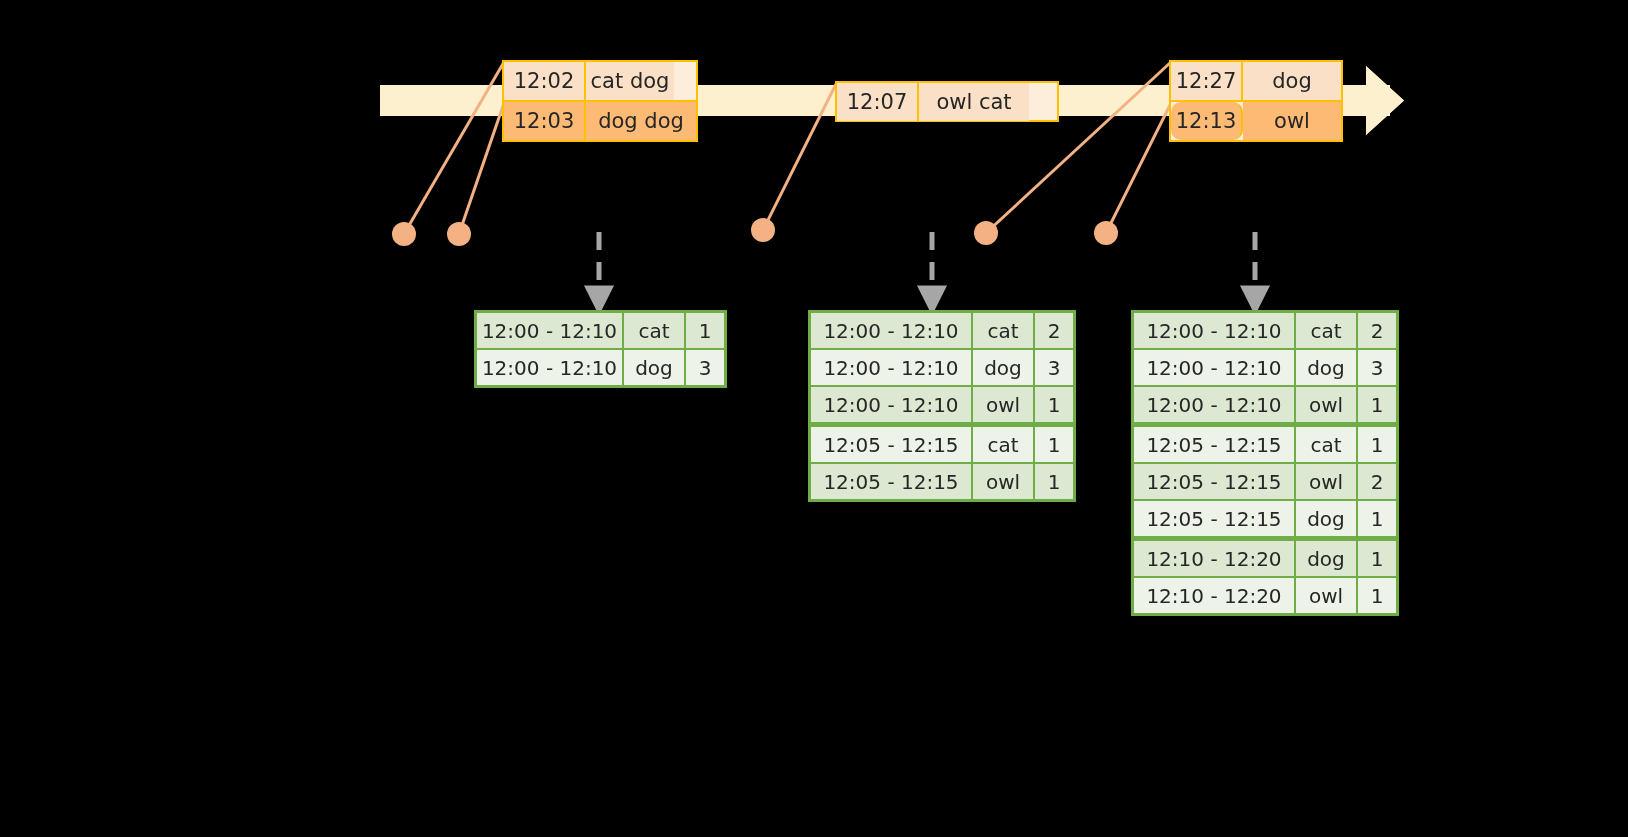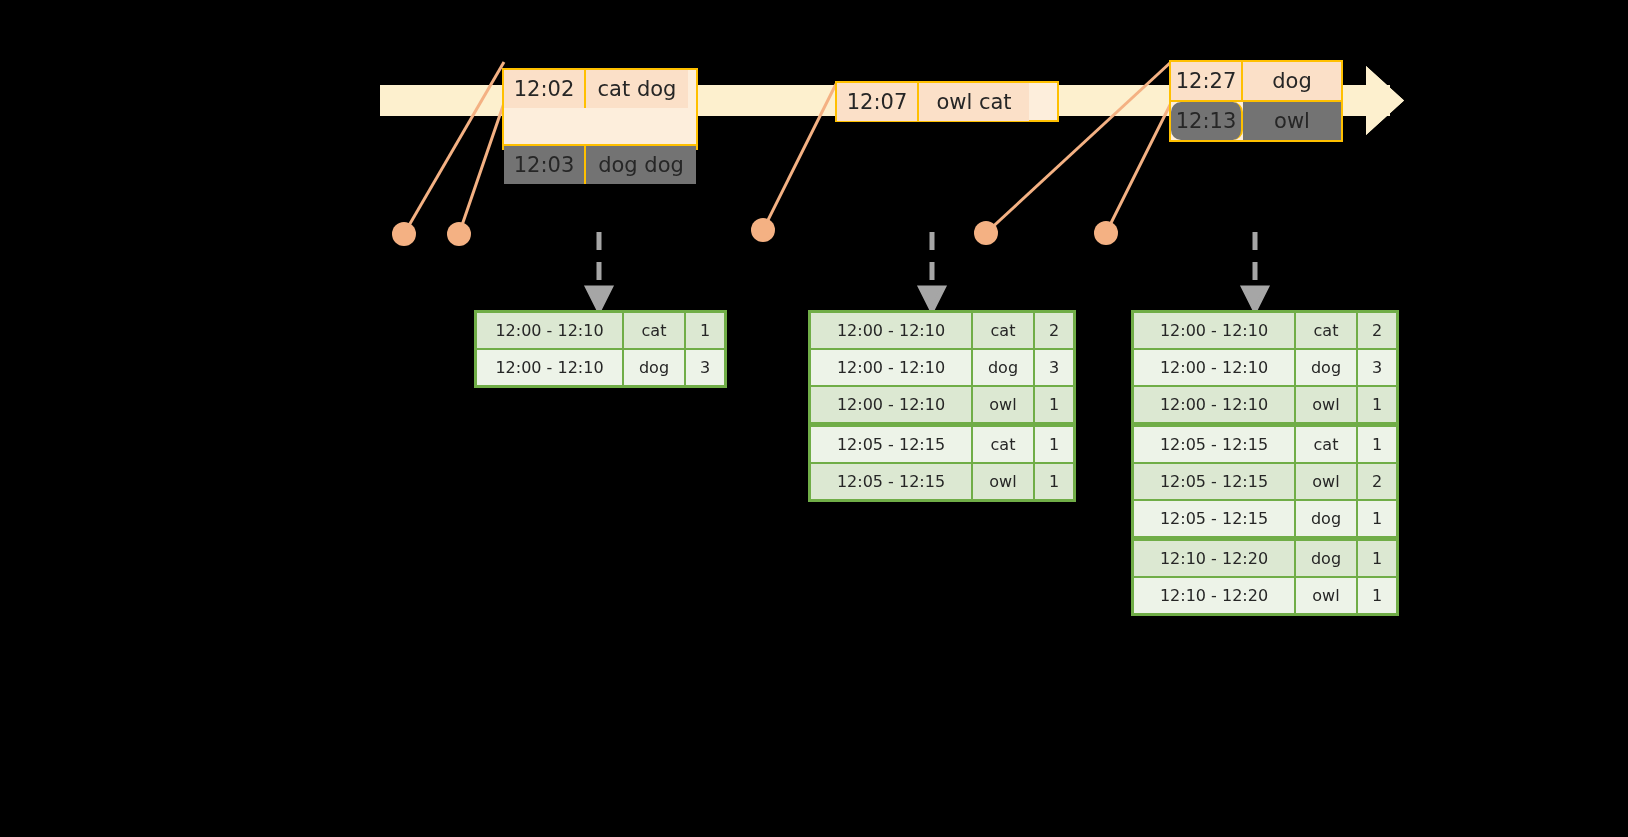--- a/index.html
+++ b/index.html
@@ -59,21 +59,21 @@
     color: #262626;
     box-sizing: border-box;
     height: 38px;
     line-height: 1;
   }
   .msg-time {
     border-right: 2px solid #FFC000;
     background: inherit;
   }
   .msg-row.shade-a .msg-cell { background: #FBE0C8; }
-  .msg-row.shade-b .msg-cell { background: #737373; text-align: center; }
+  .msg-row.shade-b .msg-cell { background: #fdba74; text-align: center; }
 
   
   .result-table {
     position: absolute;
     border: 3px solid #70AD47;
     box-sizing: border-box;
     background: #70AD47;
     display: flex;
     flex-direction: column;
     gap: 2px;
@@ -82,21 +82,21 @@
     display: flex;
     flex-direction: row;
     gap: 2px;
     height: 35px;
   }
   .rt-row.group-sep { margin-top: 3px; }
   .rt-cell {
     display: flex;
     align-items: center;
     justify-content: center;
-    font-size: 16px;
+    font-size: 20px;
     color: #262626;
     box-sizing: border-box;
     line-height: 1;
   }
   .rt-row.shade-a .rt-cell { background: #DCE8D2; }
   .rt-row.shade-b .rt-cell { background: #EDF3E8; }
 
   .dot {
     position: absolute;
     width: 24px;
@@ -128,24 +128,24 @@
       <polygon points="588,288 610,288 599,310"></polygon>
 
       <line x1="932" y1="232" x2="932" y2="288" stroke-dasharray="18,12"></line>
       <polygon points="921,288 943,288 932,310"></polygon>
 
       <line x1="1255" y1="232" x2="1255" y2="288" stroke-dasharray="18,12"></line>
       <polygon points="1244,288 1266,288 1255,310"></polygon>
     </g>
   </svg>
 
-  <div class="msg-box" style="left:502px; top:68px; width:196px; height:82px;gap:36px;">
+  <div class="msg-box" style="left:502px; top:60px; width:196px; height:82px;">
     <div class="msg-row shade-a">
       <div class="msg-cell msg-time" style="width:82px;">12:02</div>
-      <div class="msg-cell msg-words" style="width:102px;">cat dog</div>
+      <div class="msg-cell msg-words" style="width:88px;">cat dog</div>
     </div>
     <div class="msg-row shade-b">
       <div class="msg-cell msg-time" style="width:82px;">12:03</div>
       <div class="msg-cell msg-words" style="width:110px;">dog dog</div>
     </div>
   </div>
 
   <div class="msg-box" style="left:835px; top:81px; width:224px; height:41px;">
     <div class="msg-row shade-a">
       <div class="msg-cell msg-time" style="width:82px;">12:07</div>

